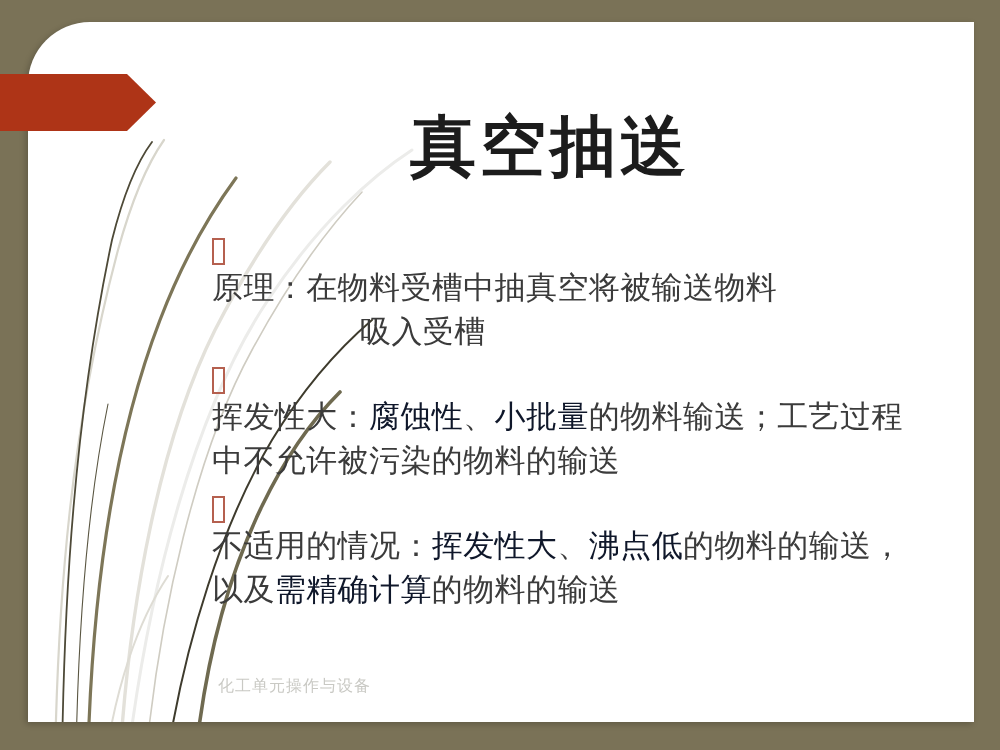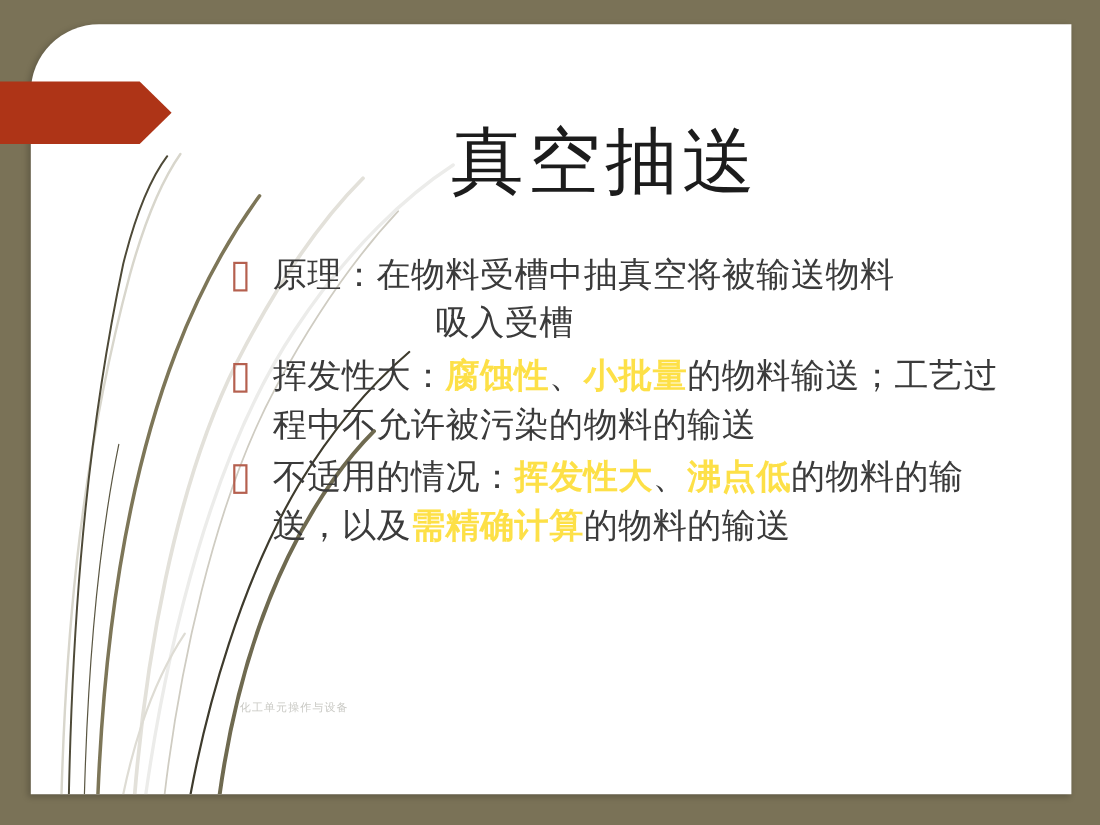--- a/index.html
+++ b/index.html
@@ -65,75 +65,76 @@
     position: absolute;
     left: 180px;
     top: 66px;
     width: 740px;
     text-align: center;
     font-family: "DejaVu Serif", "Liberation Serif", serif;
     font-size: 66px;
     line-height: 1.12;
     letter-spacing: 4px;
     color: #1c1c1c;
-    font-weight: 400;
+    font-weight: 700;
     white-space: nowrap;
   }
 
   
   .body-list {
     position: absolute;
     left: 212px;
     top: 228px;
     width: 700px;
   }
   .bullet-row {
     display: flex;
     align-items: flex-start;
     margin-bottom: 6px;
+    flex-direction: column;
   }
   .bullet-marker {
     flex: 0 0 auto;
     width: 13px;
     height: 27px;
     margin-top: 10px;
     margin-right: 23px;
     box-sizing: border-box;
     border: 2px solid #b5604f;
     background: transparent;
   }
   .bullet-text {
     flex: 1 1 auto;
     font-family: "DejaVu Sans", "Liberation Sans", sans-serif;
     font-size: 31px;
     line-height: 1.42;
     color: #3b3b3b;
     letter-spacing: 0.4px;
   }
   .bullet-text .em {
-    color: #fde047;
-    font-weight: bold;
+    color: #0f172a;
+    font-weight: normal;
   }
   .bullet-text .sub-indent {
     display: block;
     padding-left: 148px;
   }
 
   .bullet-row.b1 { margin-bottom: 4px; }
   .bullet-row.b2 { margin-bottom: 4px; }
   .bullet-row.b3 { margin-bottom: 20px; }
   .bullet-row.b4 { margin-bottom: 0; }
 
   
   .footer-note {
     position: absolute;
     left: 218px;
-    top: 636px;
+    top: 676px;
     font-family: "DejaVu Serif", "Liberation Serif", serif;
-    font-size: 10px;
+    font-size: 16px;
     color: #c9c9c4;
     letter-spacing: 1px;
   }
 </style>
 </head>
 <body>
 
 <div class="slide">
 
   <div class="slide-bg"></div>

